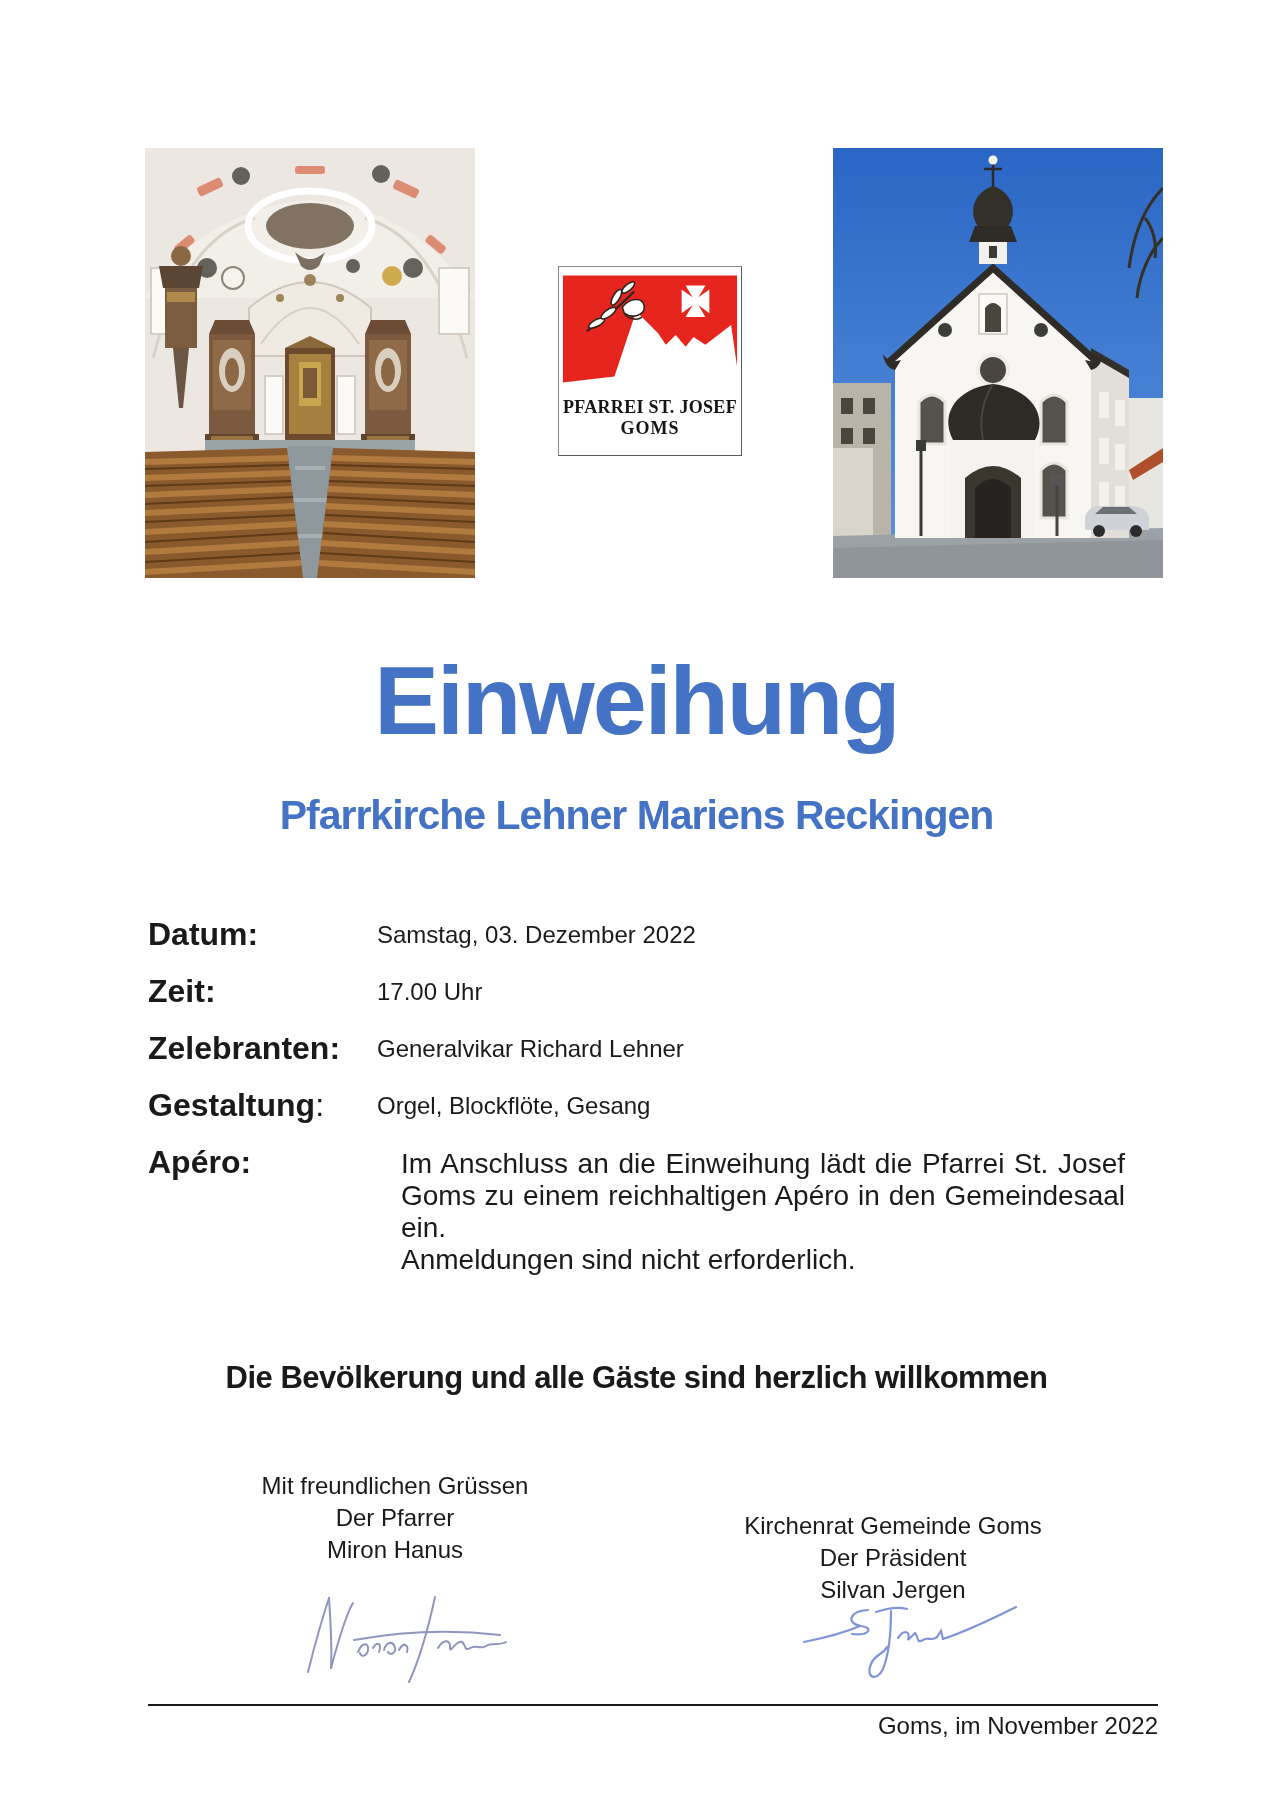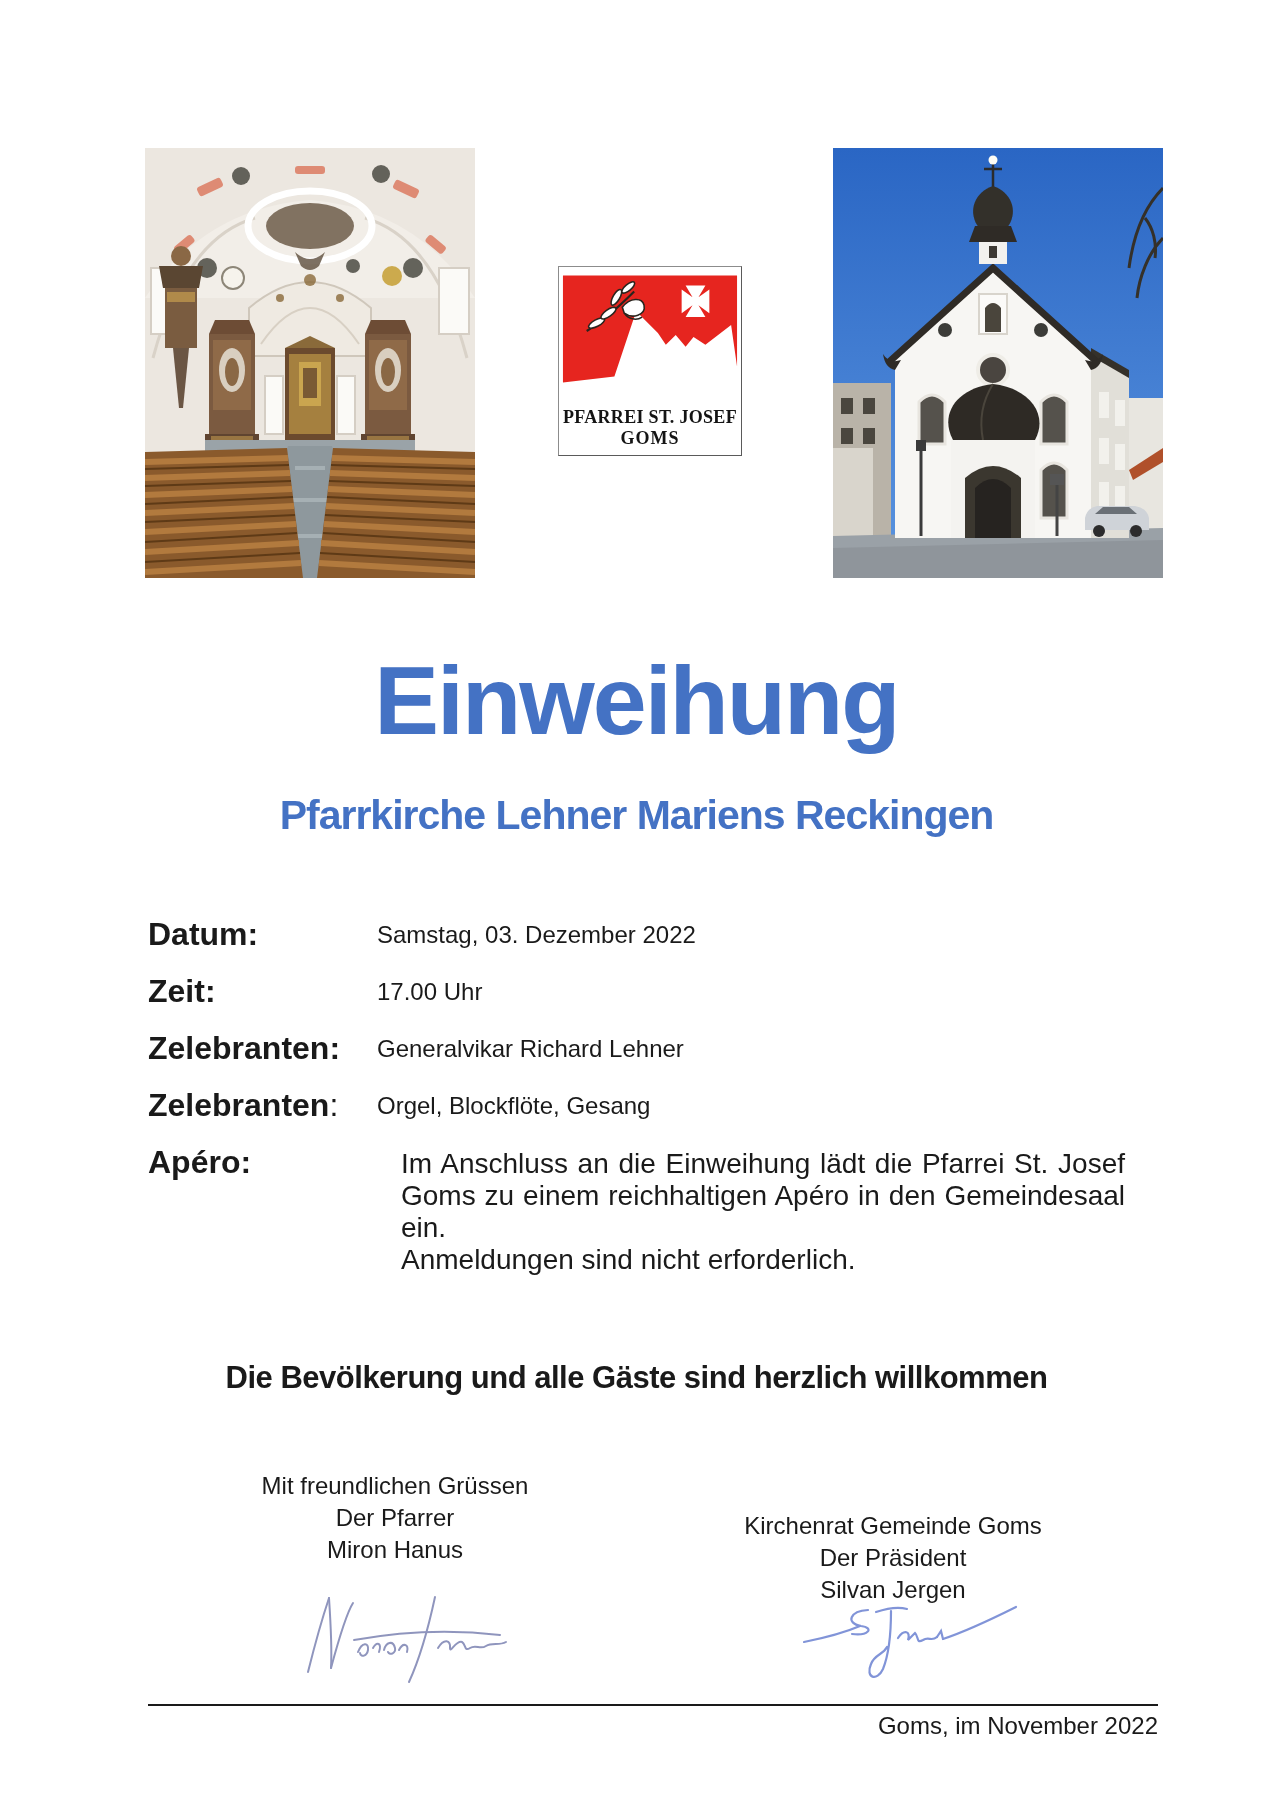--- a/index.html
+++ b/index.html
@@ -17,21 +17,21 @@
   .photo-right { left:833px; top:148px; width:330px; height:430px; }
 
   .logo-box {
     position:absolute; left:558px; top:266px; width:184px; height:190px;
     background:#ffffff; border:1px solid #8c8c8c;
     border-right-color:#5a5a5a; border-bottom-color:#5a5a5a;
   }
   .logo-banner { display:block; width:182px; height:122px; }
   .logo-text { text-align:center; font-family:"Liberation Serif", serif;
     font-weight:700; color:#141414; line-height:1.15; }
-  .logo-text .l1 { font-size:18px; letter-spacing:.3px; margin-top:18px; }
+  .logo-text .l1 { font-size:18px; letter-spacing:.3px; margin-top:8px; }
   .logo-text .l2 { font-size:18px; letter-spacing:1px; }
 
   
   .title {
     position:absolute; left:0; top:645px; width:100%;
     text-align:center; font-size:97px; font-weight:700;
     letter-spacing:-2px; color:#4472c4;
   }
   .subtitle {
     position:absolute; left:0; top:792px; width:100%;
@@ -333,21 +333,21 @@
     </div>
     <div class="drow">
       <span class="lbl">Zeit:</span>
       <span class="val">17.00 Uhr</span>
     </div>
     <div class="drow">
       <span class="lbl">Zelebranten:</span>
       <span class="val">Generalvikar Richard Lehner</span>
     </div>
     <div class="drow">
-      <span class="lbl"><span>Zelebranten</span><span class="colon">:</span></span>
+      <span class="lbl"><span>Gestaltung</span><span class="colon">:</span></span>
       <span class="val">Orgel, Blockflöte, Gesang</span>
     </div>
     <div class="drow para">
       <span class="lbl">Apéro:</span>
       <span class="val">
         <p class="just">Im Anschluss an die Einweihung lädt die Pfarrei St. Josef Goms zu einem reichhaltigen Apéro in den Gemeindesaal ein.</p>
         <p>Anmeldungen sind nicht erforderlich.</p>
       </span>
     </div>
   </div>

